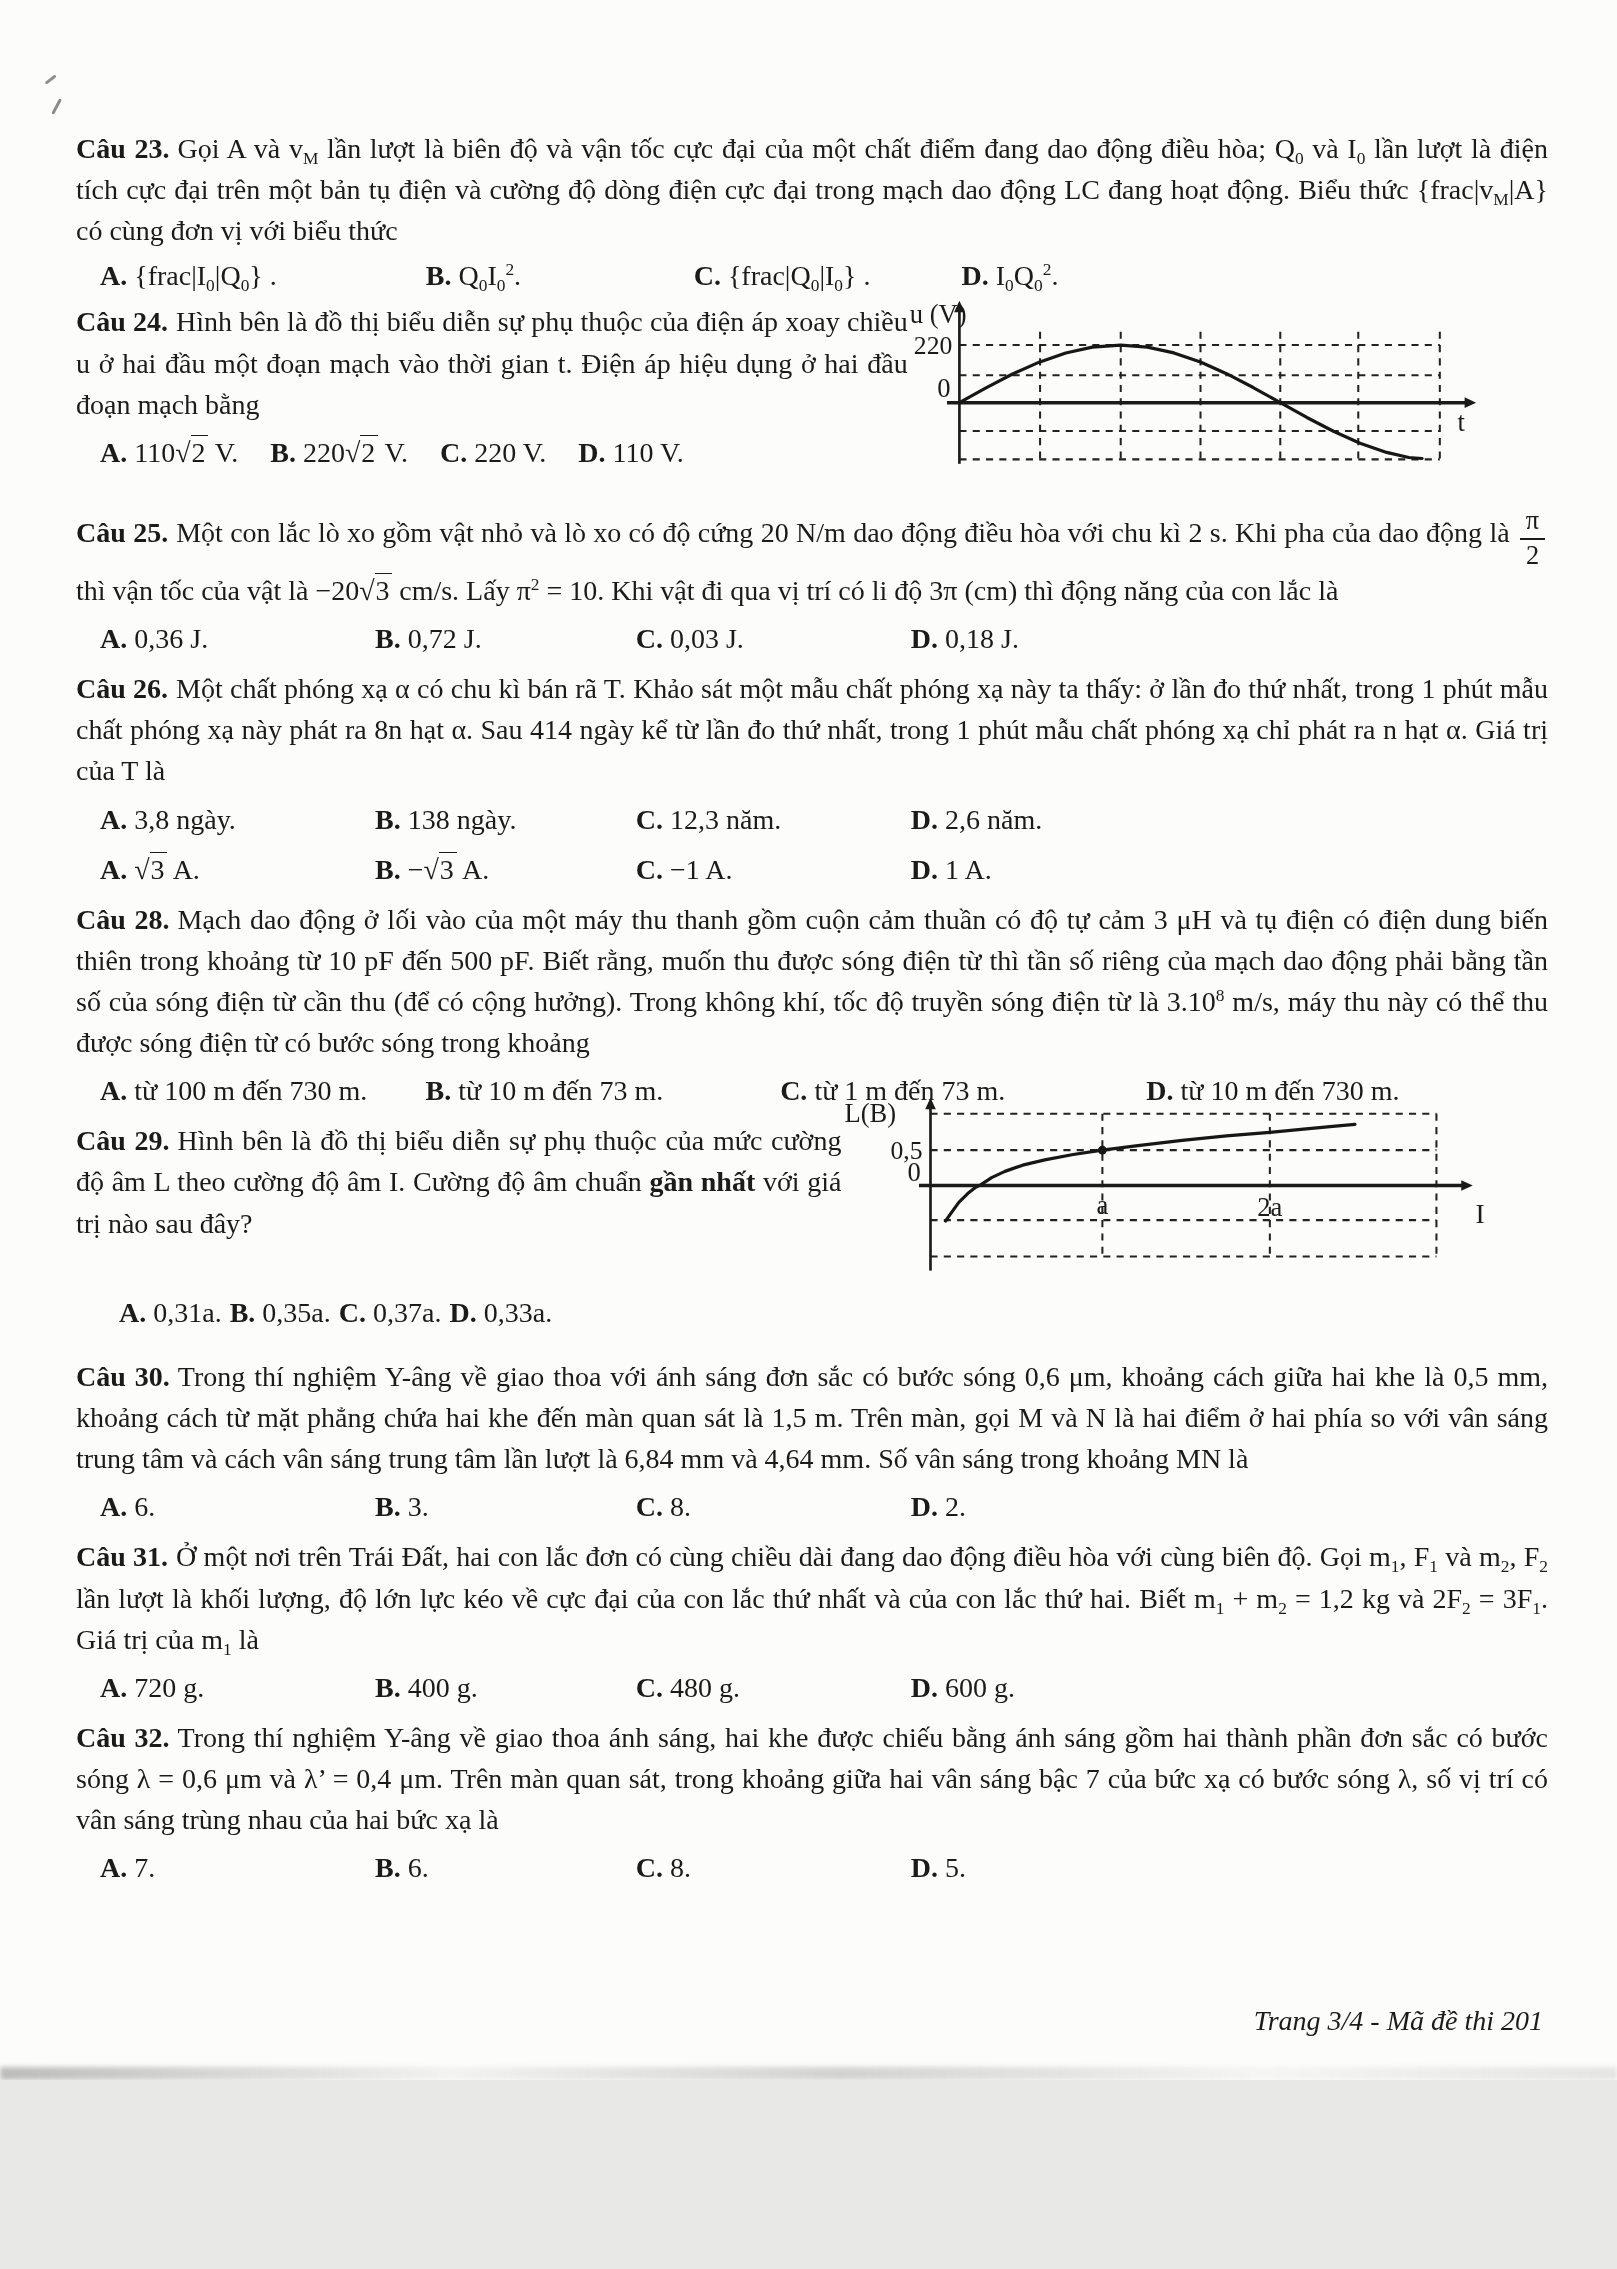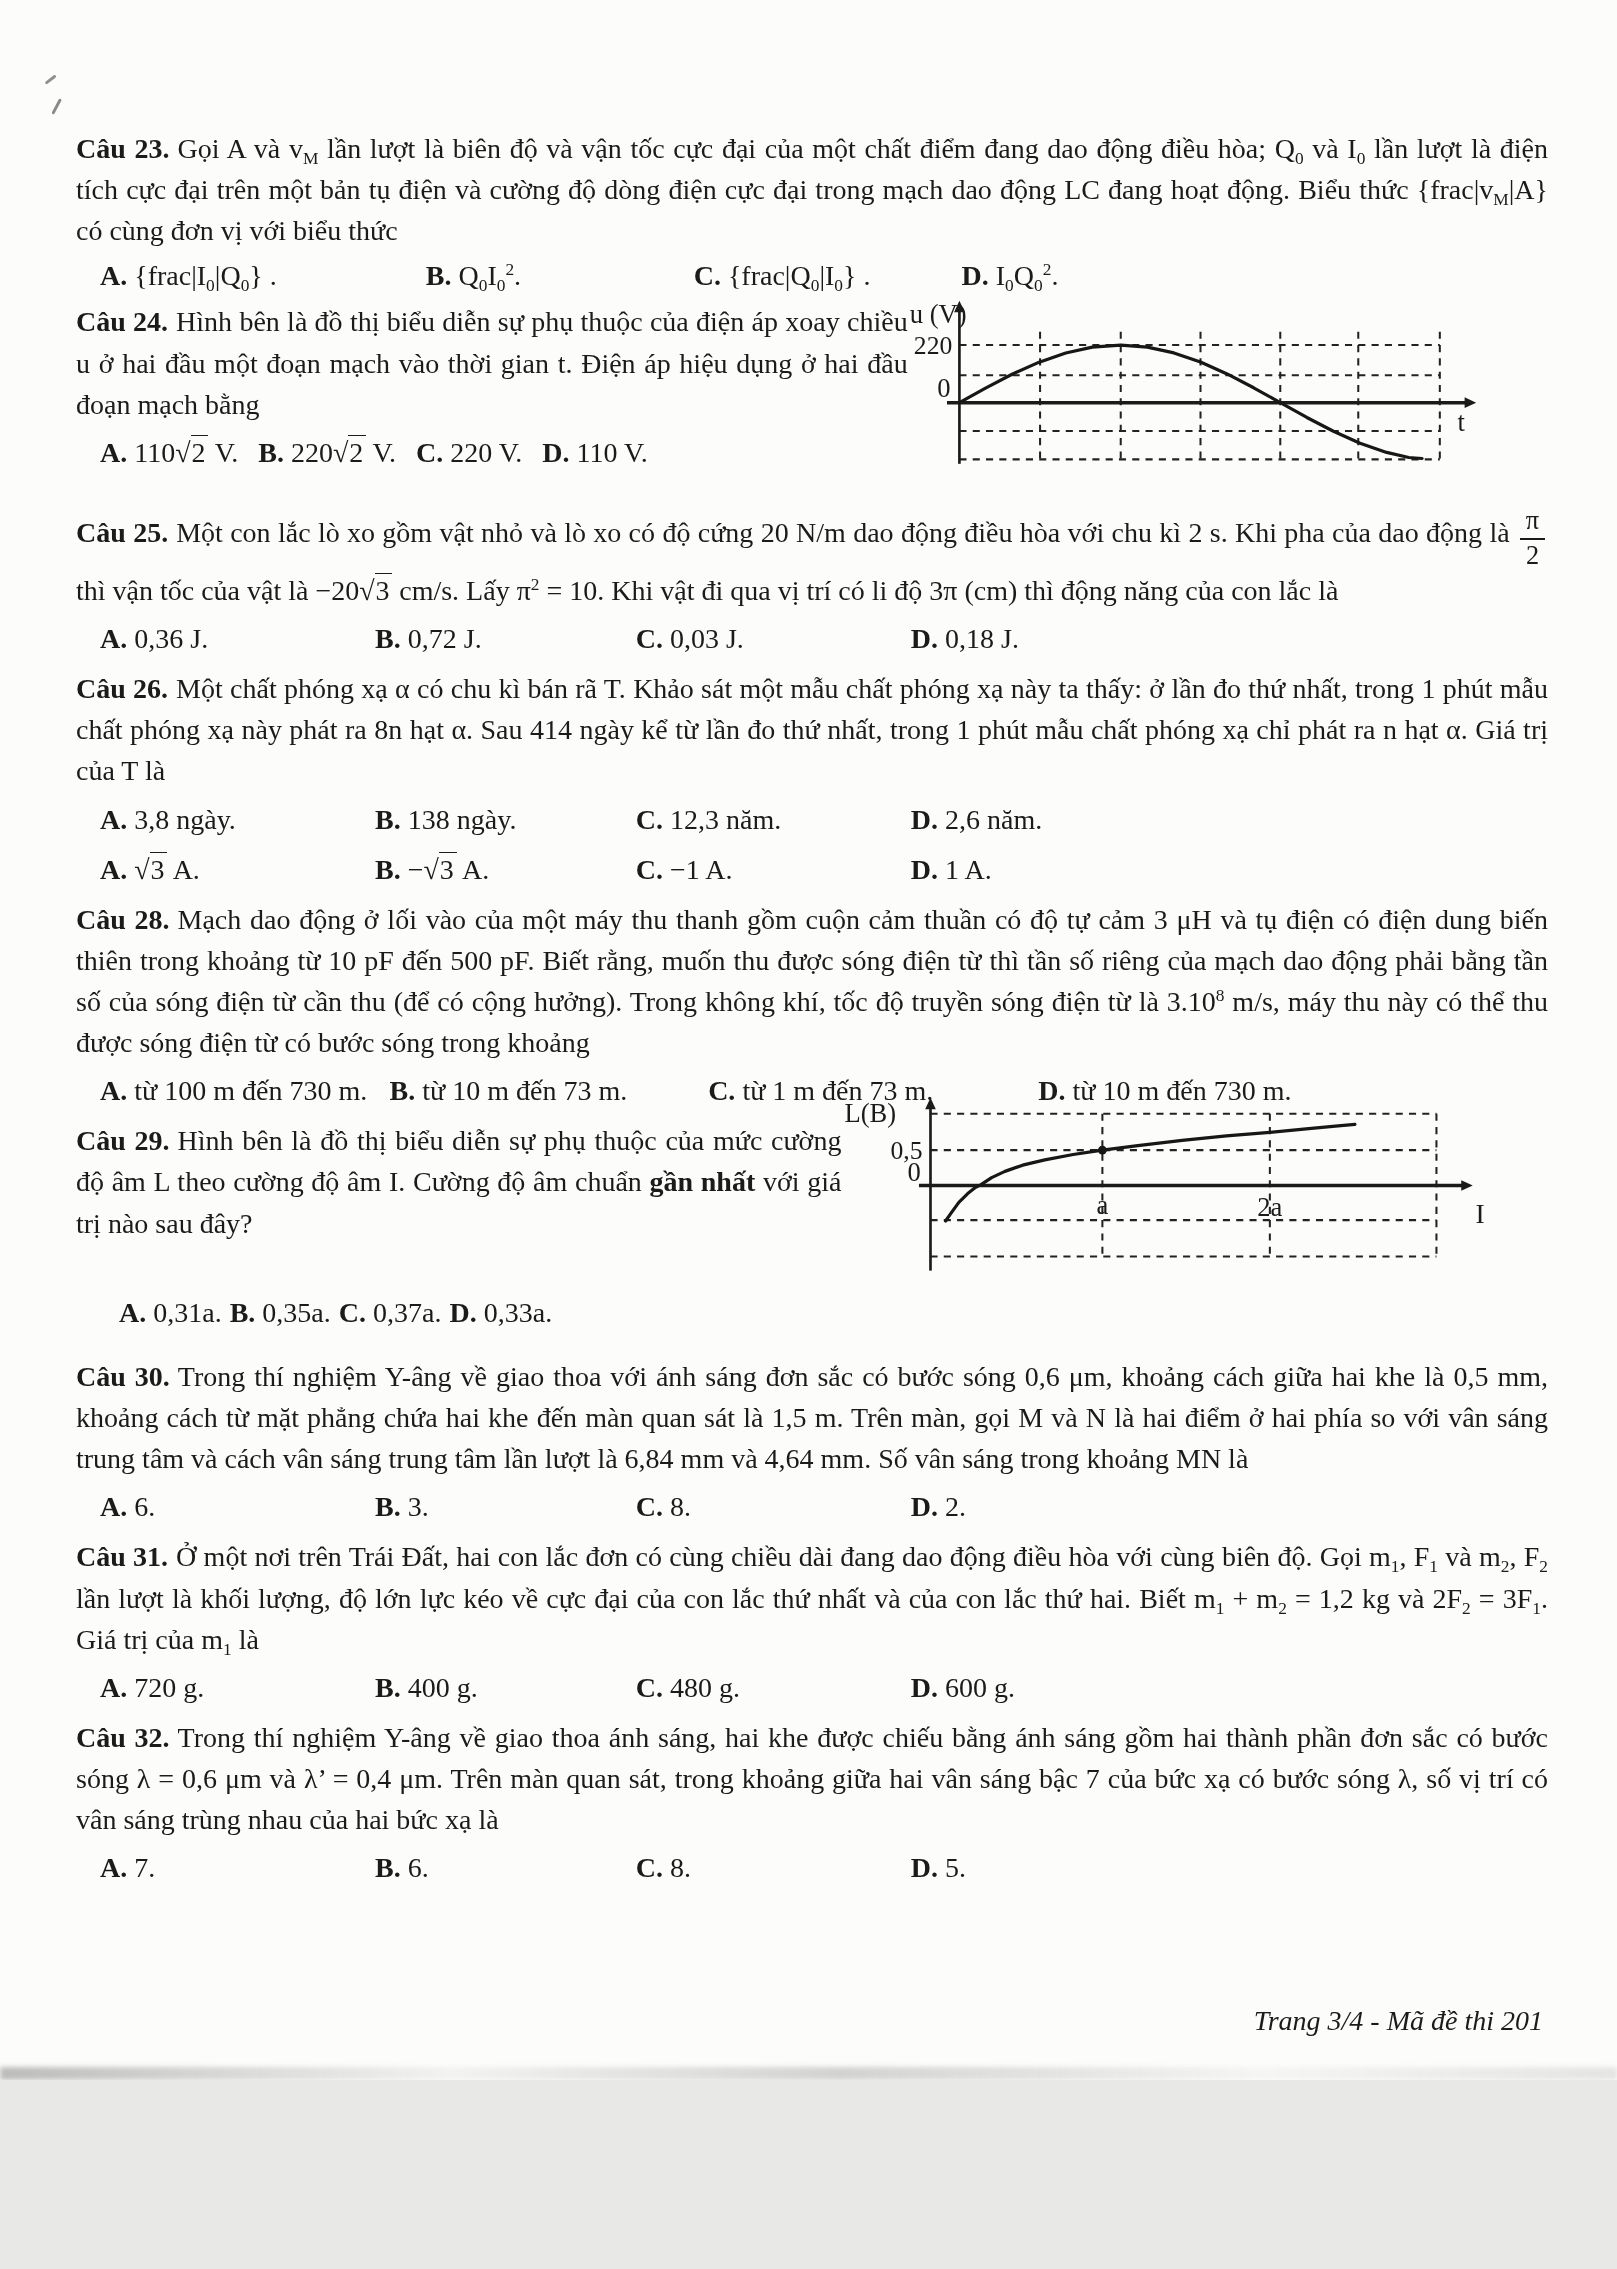--- a/index.html
+++ b/index.html
@@ -9,22 +9,22 @@
     font-family:"Liberation Serif","DejaVu Serif",serif;
     color:#1b1b1b;font-size:28px;line-height:1.47;
   }
   .content{position:absolute;left:76px;top:128px;width:1472px;}
   .q{margin:0 0 5.3px;}
   p.body{margin:0;text-align:justify;}
   .qlab{font-weight:bold;margin-right:8px;white-space:nowrap;}
   .opts{display:grid;padding-left:24px;margin:7px 0 8.9px;}
   .g-std{grid-template-columns:19% 18% 19% auto;font-family:Liberation Serif, serif;}
   .g-23{grid-template-columns:22.5% 18.5% 18.5% auto;align-items:center;margin:3.5px 0 5.3px;}
-  .g-28{grid-template-columns:20% 22% 22.8% auto;}
-  .g-inline{display:flex;gap:20px;padding-left:24px;margin:7px 0 5.3px;text-align:center;}
+  .g-28{grid-template-columns:20% 22% 22.8% auto;gap:36px;}
+  .g-inline{display:flex;gap:32px;padding-left:24px;margin:7px 0 5.3px;text-align:center;}
   .g-29{display:flex;gap:8px;padding-left:43px;margin:48px 0 7px;}
   .opt{white-space:nowrap;}
   .opt b{margin-right:7px;}
   sub{font-size:62%;vertical-align:-0.35em;line-height:0;}
   sup{font-size:62%;vertical-align:0.55em;line-height:0;}
   .frac{display:inline-block;text-align:center;vertical-align:-0.85em;line-height:1.05;font-size:94%;margin:0 2.7px;}
   .fn{display:block;padding:0 6.2px 2.7px;border-bottom:2.2px solid #1b1b1b;}
   .fd{display:block;padding-top:2.7px;}
   .sqrt{white-space:nowrap;}
   .sqb{border-top:1.8px solid #1b1b1b;padding:0.9px 2.7px 0 0.9px;}

